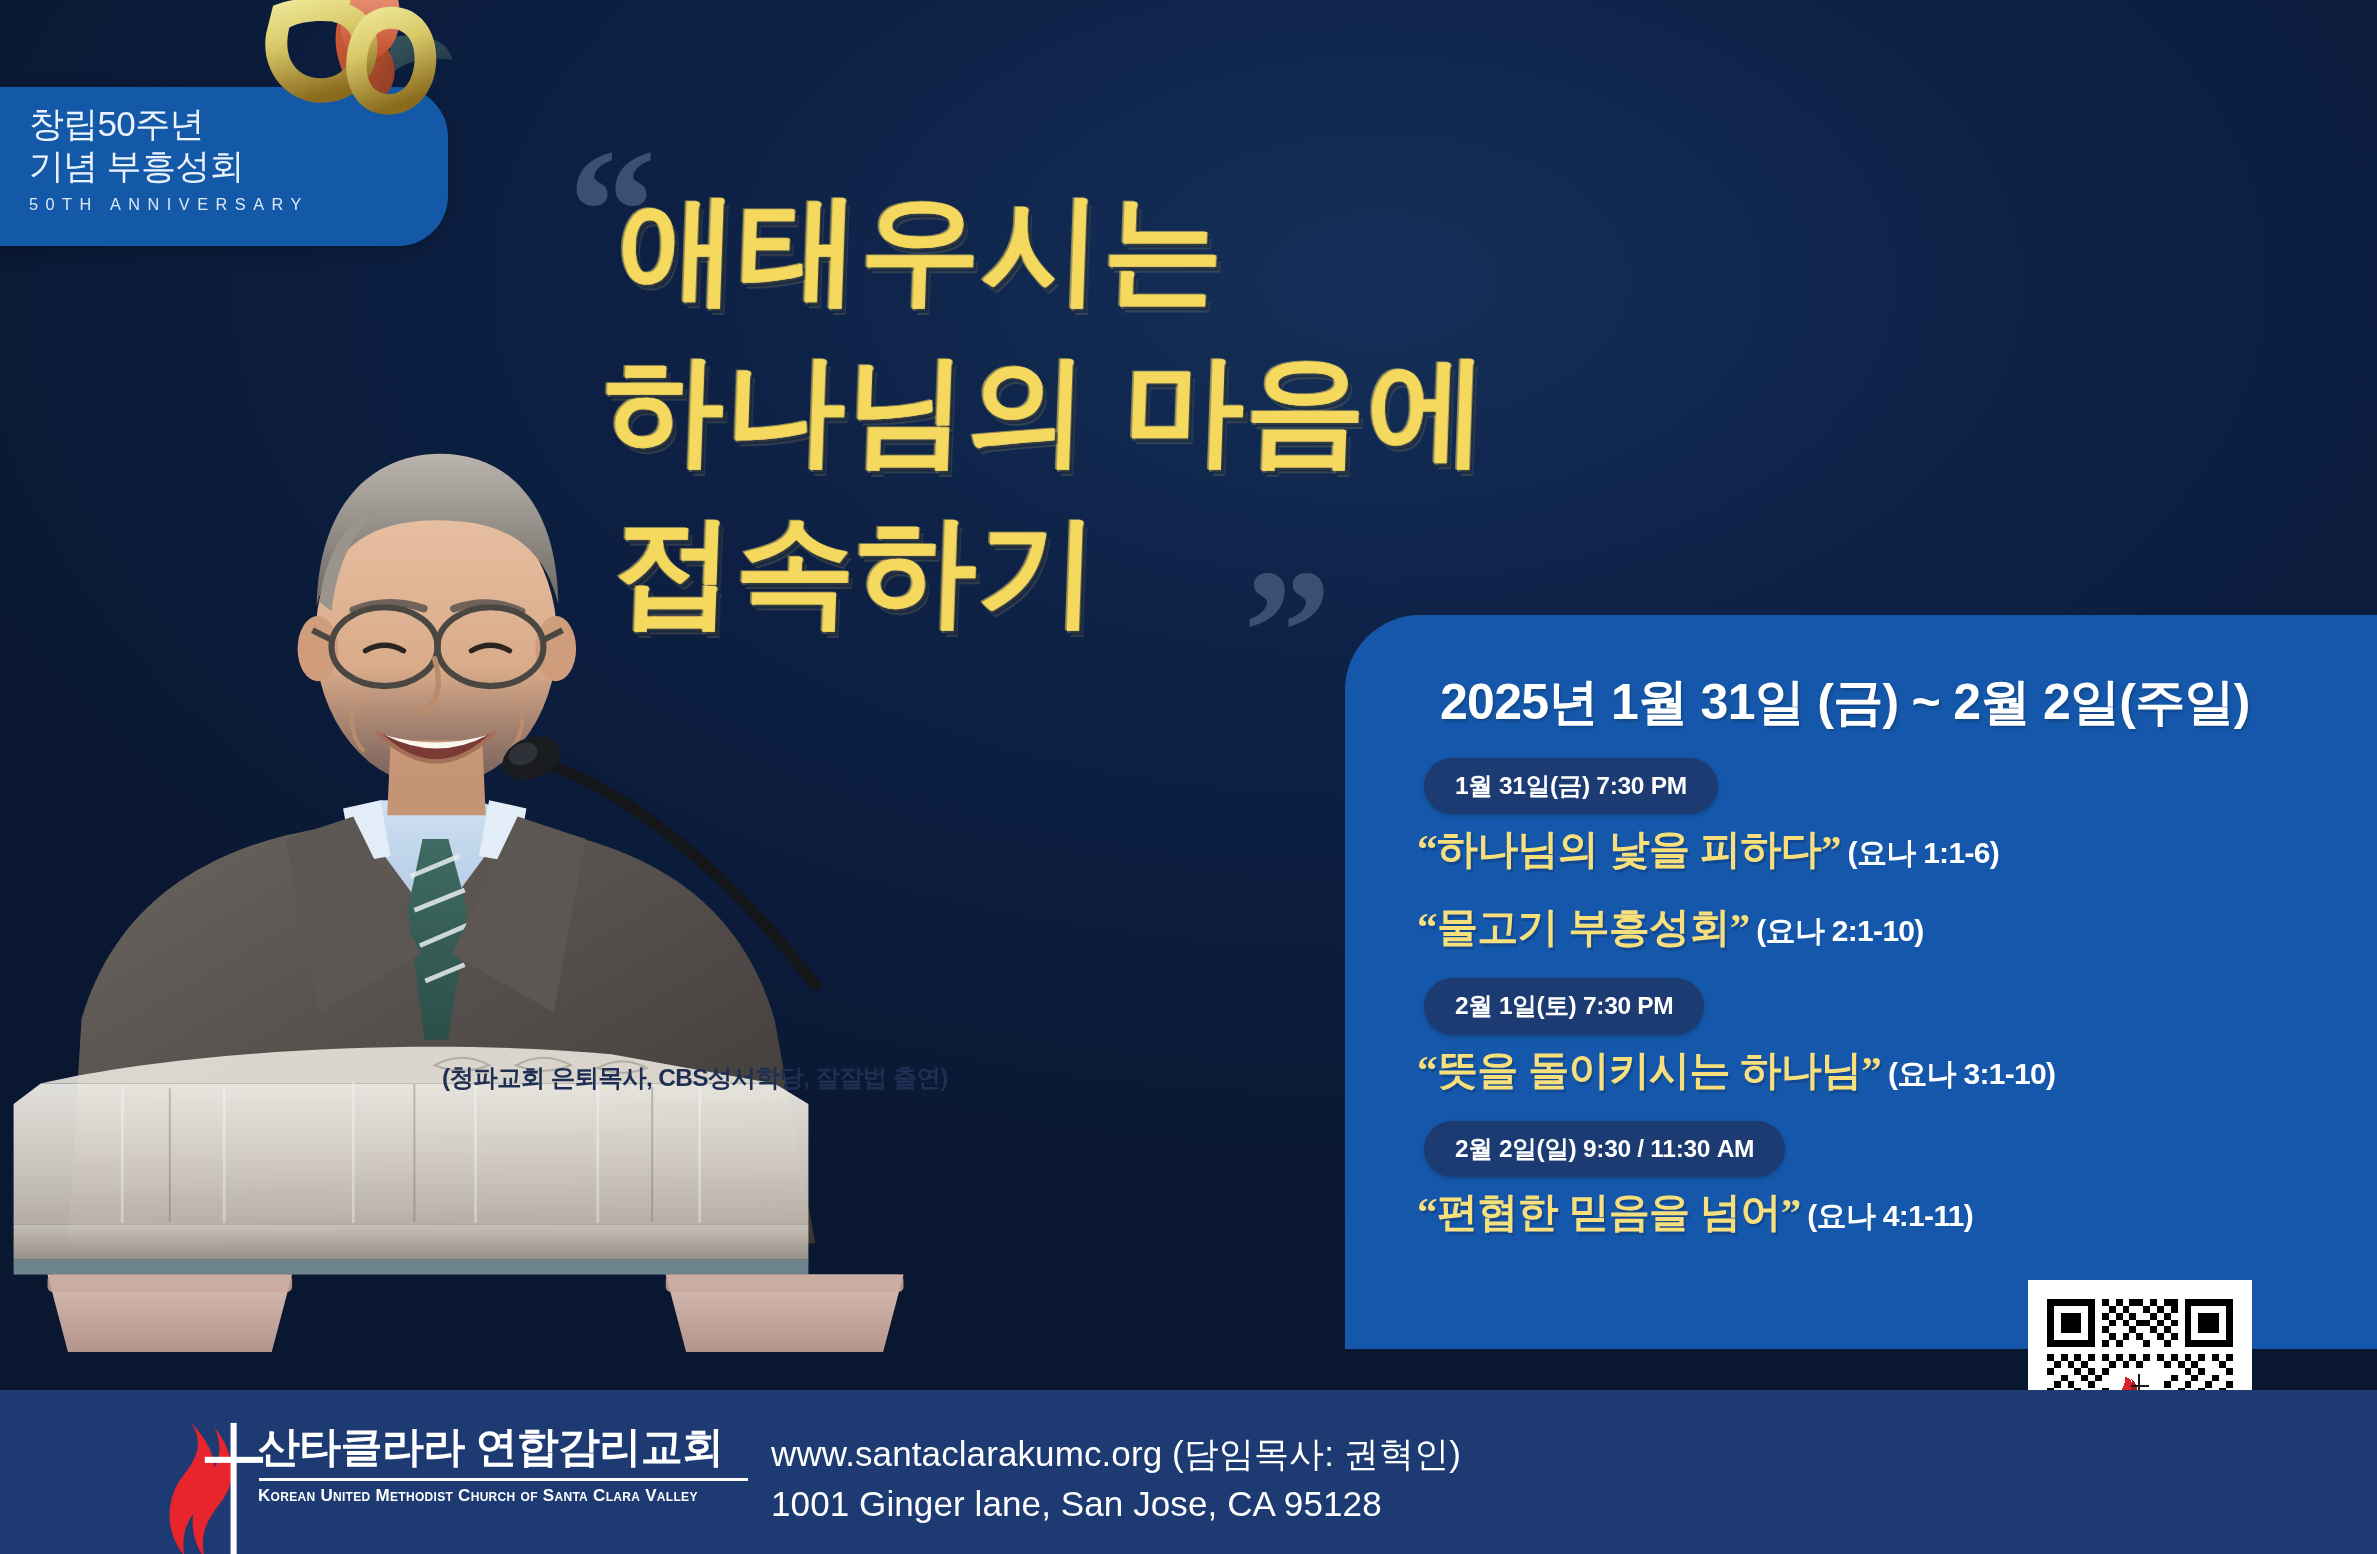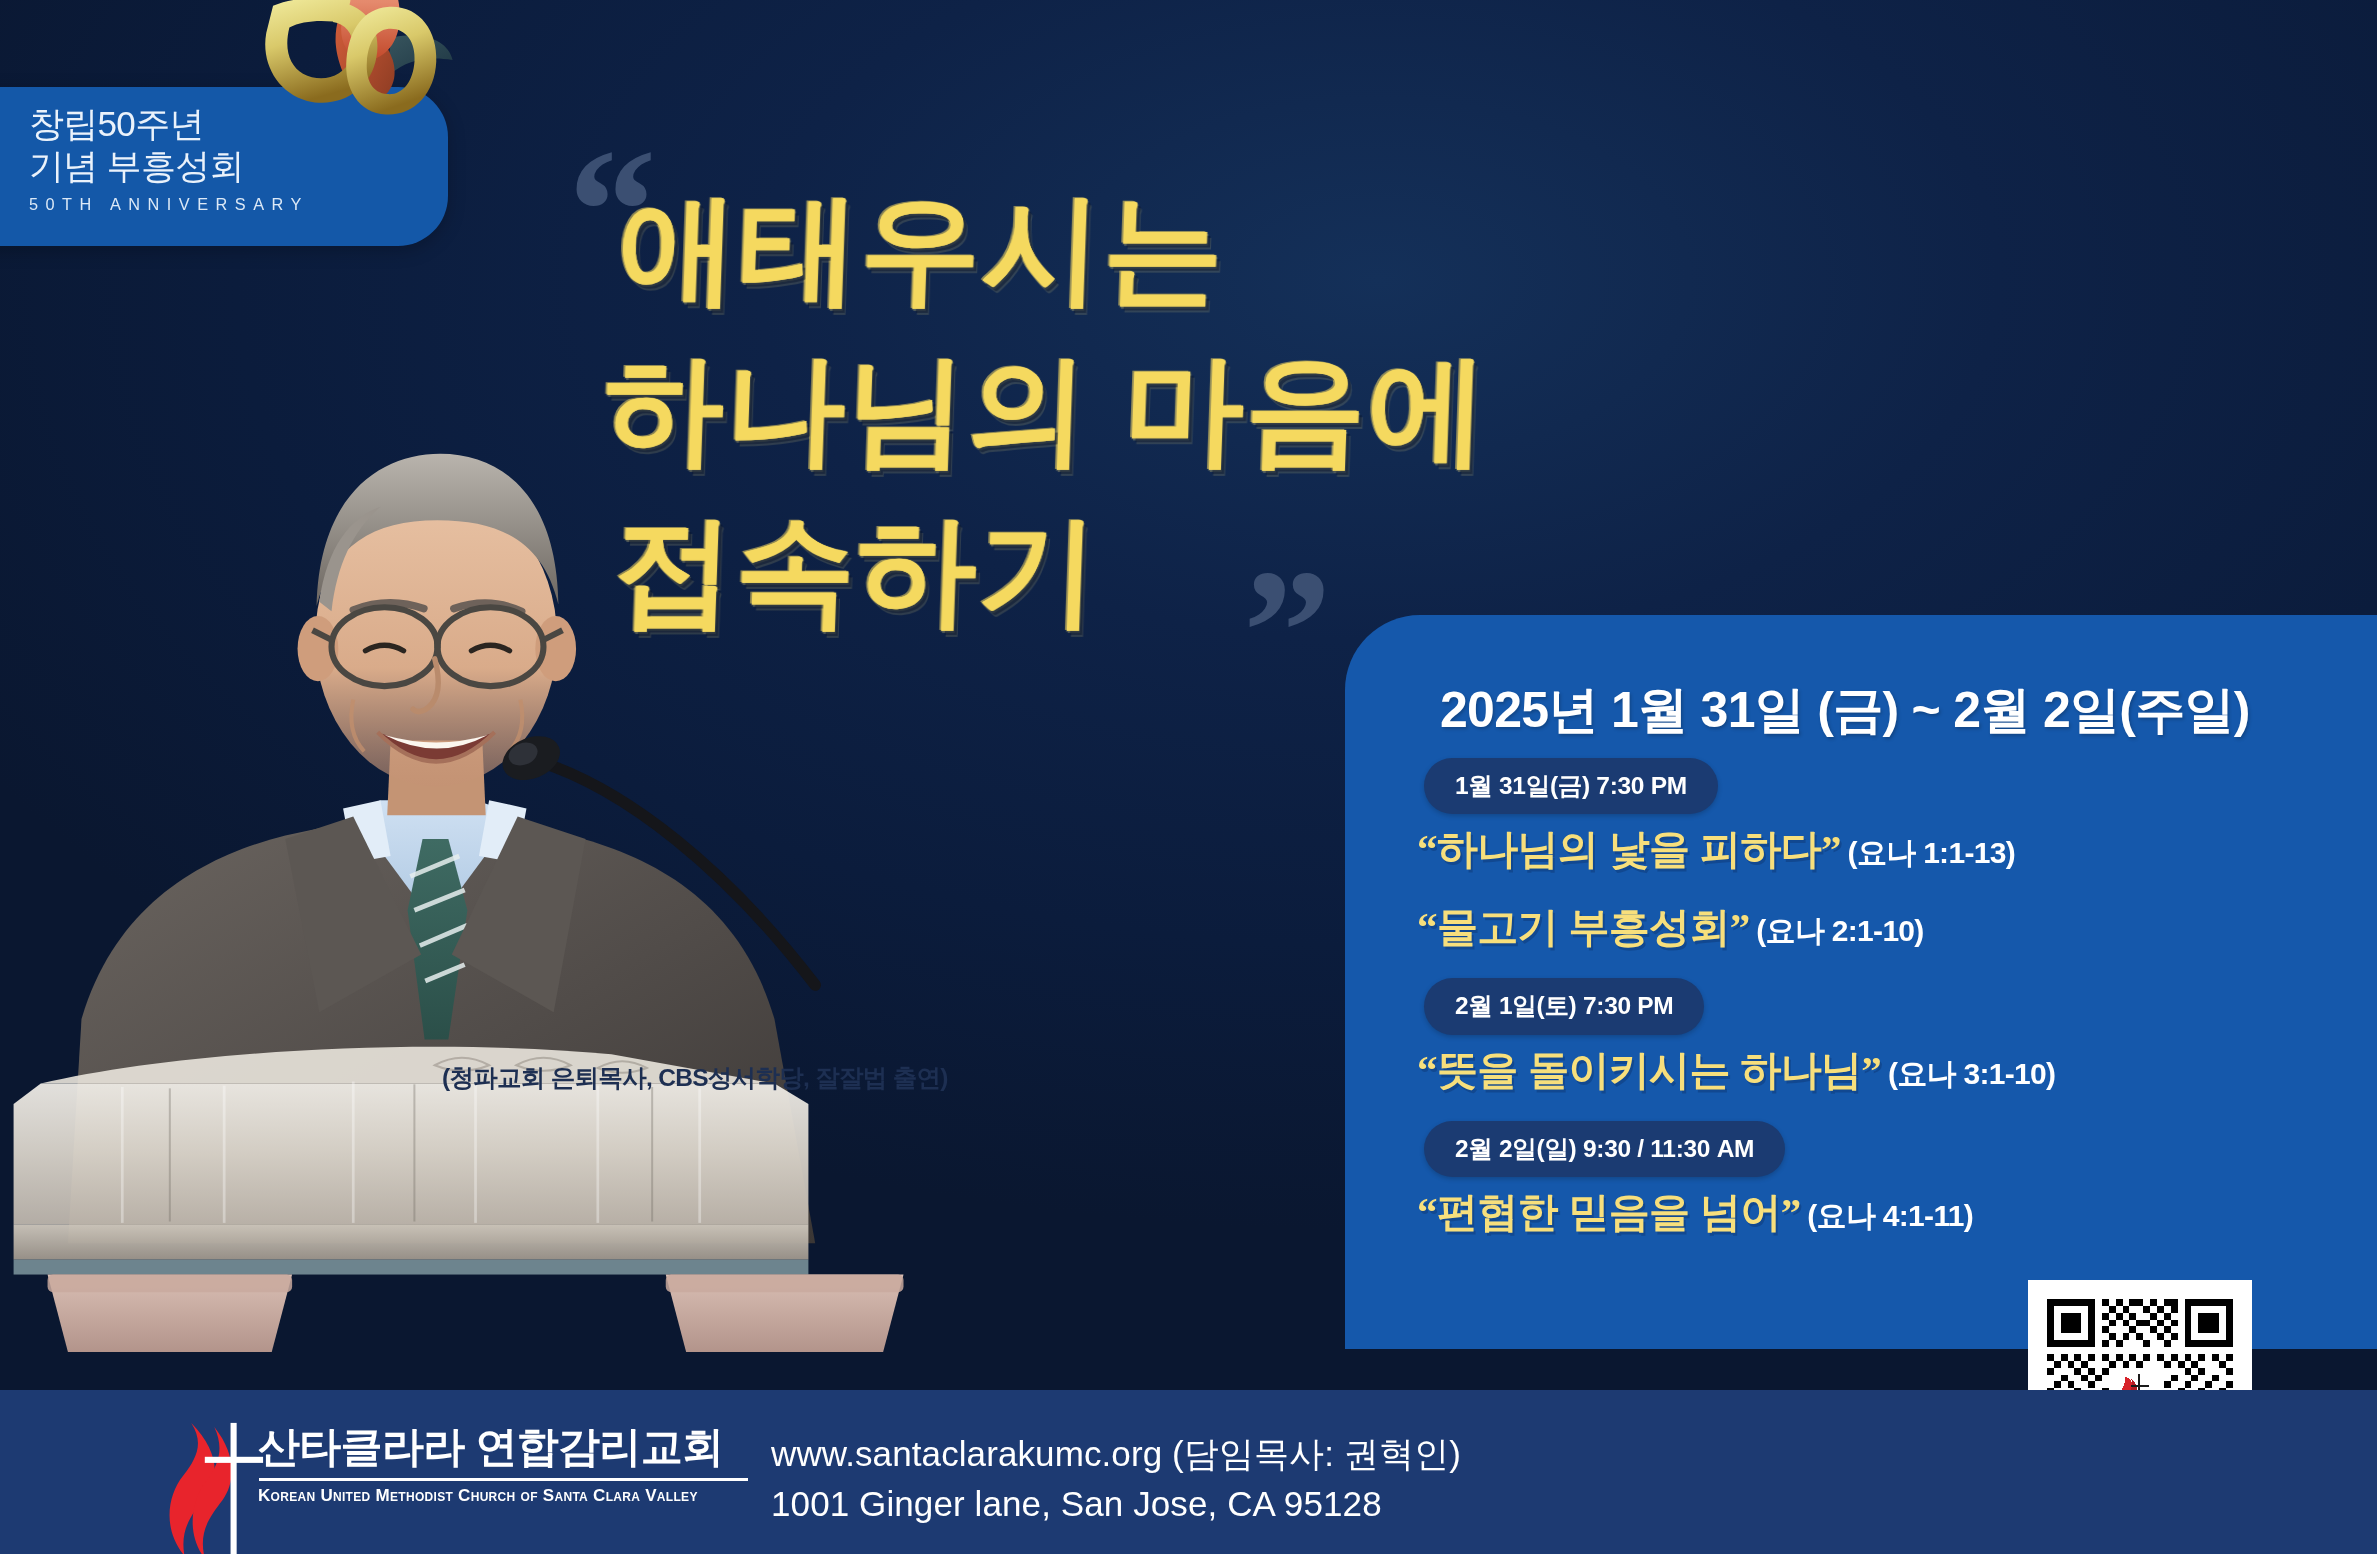--- a/index.html
+++ b/index.html
@@ -82,21 +82,20 @@
   .panel{
     position:absolute;left:1345px;top:615px;width:1033px;height:734px;
     background:#1558ab;
     border-radius:75px 0 0 0;
   }
   .panel-date{
     position:absolute;left:95px;top:54px;
     color:#ffffff;font-size:50px;font-weight:700;letter-spacing:-0.7px;
     white-space:nowrap;
     text-shadow:1.4px 2px 3.4px rgba(0,0,0,.22);
-    margin-top:8px;
   }
   .sessions{position:absolute;left:68px;top:143px;width:951px;}
   .session{position:relative;margin-bottom:23px;}
   .time-pill{
     display:inline-block;
     background:#1b3b72;
     color:#ffffff;
     font-size:24.5px;font-weight:700;letter-spacing:-0.3px;
     padding:11px 31px 12.2px 31px;
     border-radius:679px;
@@ -356,21 +355,21 @@
   <div class="quote-close">”</div>
 
   <div class="panel">
     <div class="panel-date">2025년 1월 31일 (금) ~ 2월 2일(주일)</div>
 
     <div class="sessions">
 
       <div class="session">
         <span class="time-pill">1월 31일(금) 7:30 PM</span>
         <div class="topic-row">
-          <span class="topic-title"><span class="qm">“</span><span>하나님의 낯을 피하다</span><span class="qm">”</span></span><span class="topic-ref">(요나 1:1-13)</span>
+          <span class="topic-title"><span class="qm">“</span><span>하나님의 낯을 피하다</span><span class="qm">”</span></span><span class="topic-ref">(요나 1:1-6)</span>
         </div>
       </div>
 
       <div class="session">
         <div class="topic-row">
           <span class="topic-title"><span class="qm">“</span><span>물고기 부흥성회</span><span class="qm">”</span></span><span class="topic-ref">(요나 2:1-10)</span>
         </div>
       </div>
 
       <div class="session">

